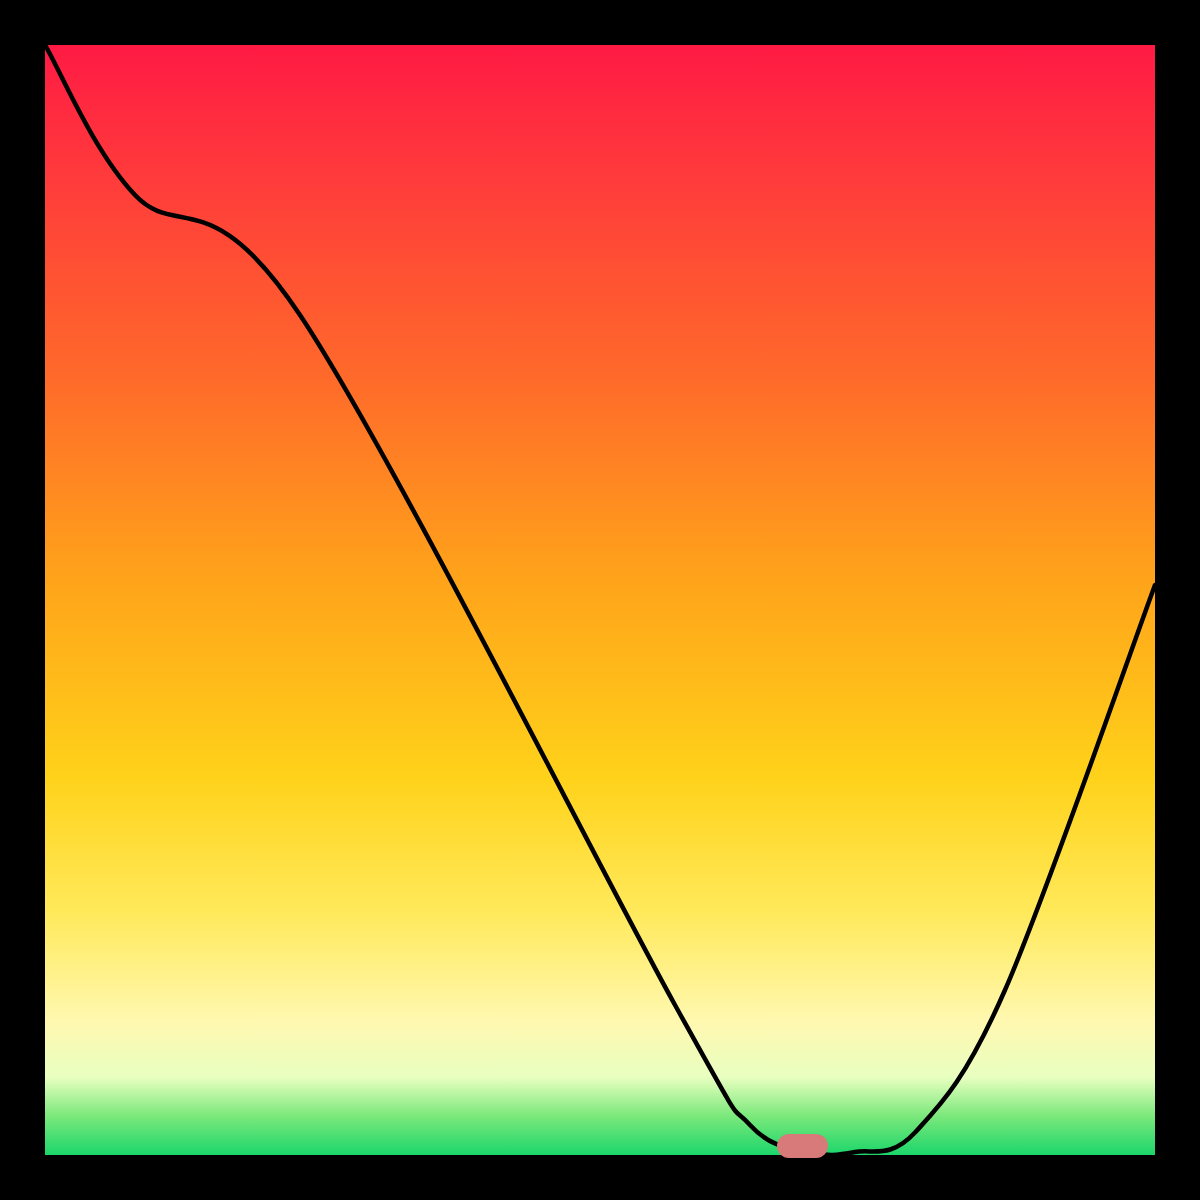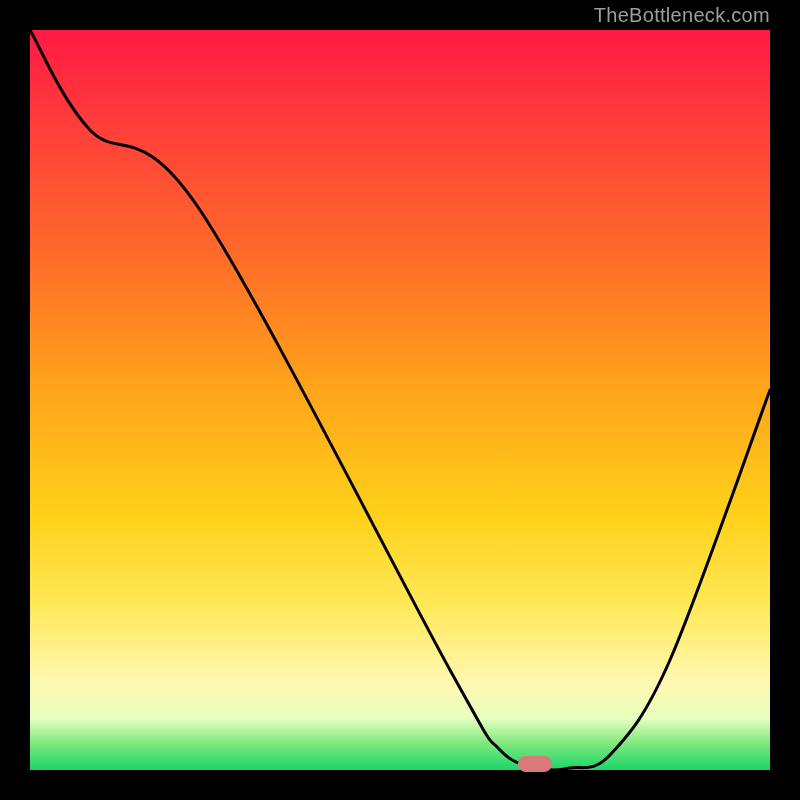--- a/index.html
+++ b/index.html
@@ -65,14 +65,13 @@
 </head>
 <body>
 
 <div class="frame">
   <div class="plot">
     <svg class="curve" width="740" height="740" viewBox="0 0 740 740">
       <path id="curve-path" d="M 0 0 C 10 16.666666666666668, 31.666666666666668 70, 60 100 C 88.33333333333333 130, 110 90, 170 180 C 230 270, 370 550, 420 640 C 470 730, 455 703.6666666666666, 470 720 C 485 736.3333333333334, 498.3333333333333 735, 510 738 C 521.6666666666666 741, 528.3333333333334 740.1666666666666, 540 738 C 551.6666666666666 735.8333333333334, 563.3333333333334 743, 580 725 C 596.6666666666666 707, 613.3333333333334 690.8333333333334, 640 630 C 666.6666666666666 569.1666666666666, 723.3333333333334 405, 740 360" fill="none" stroke="#000" stroke-width="3" stroke-linejoin="round" stroke-linecap="round"></path>
     </svg>
     <div class="marker" id="marker" style="left: 488px; top: 726px; width: 34px; height: 16px;"></div>
   </div>
-  <div class="watermark">TheBottleneck.com</div>
 </div>
 
 </body></html>

